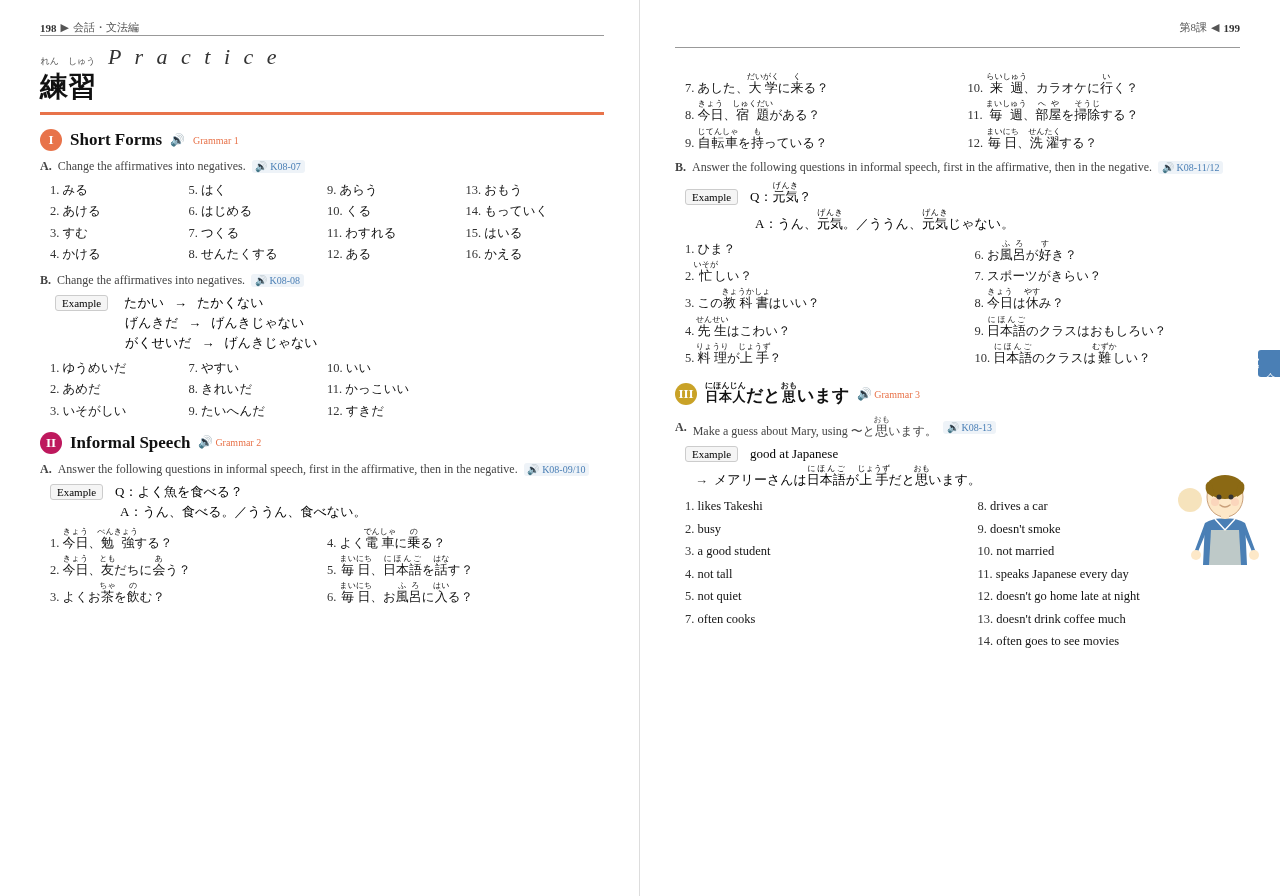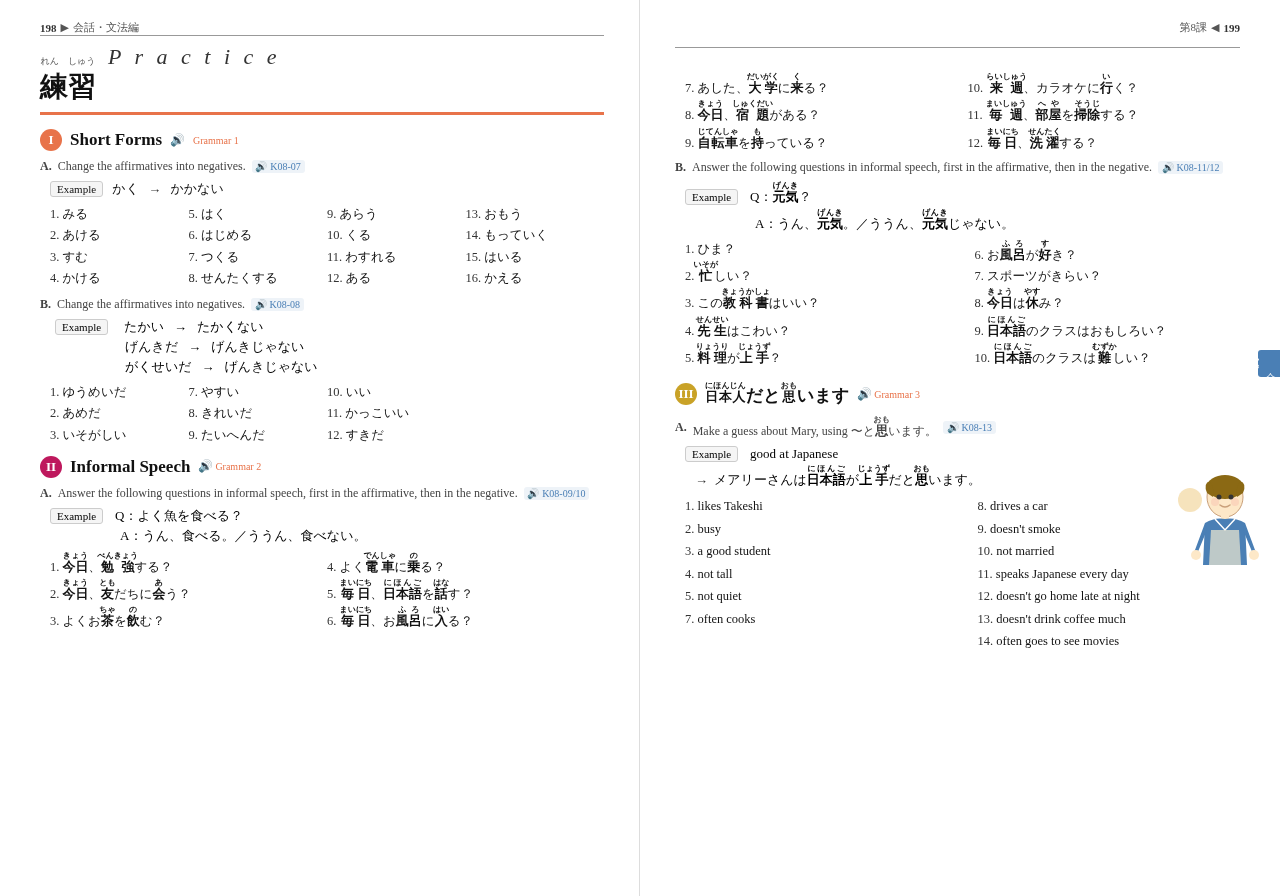--- a/index.html
+++ b/index.html
@@ -251,21 +251,21 @@
 
     
     .character-img {
       position: absolute;
       right: 40px;
       top: 480px;
       width: 85px;
       height: 110px;
     }
 
-    ruby { font-size: 13px; font-weight: bold; }
+    ruby { font-size: 13px; }
     rt { font-size: 8px; }
   </style>
 </head>
 <body>
 
 <div class="page-container">
 
   <div class="left-page">
 
     <div class="page-header-left">
@@ -294,26 +294,20 @@
     <div>
       <div class="instruction">
         <strong>A.</strong>
         <span>Change the affirmatives into negatives.</span>
         <span class="audio-tag">
           <span>🔊</span>
             <span>K08-07</span>
         </span>
       </div>
 
-      <div class="example-line">
-        <span class="example-box">Example</span>
-        <span>かく</span>
-        <span class="arrow"> → </span>
-        <span>かかない</span>
-      </div>
 
       <div class="exercise-grid">
         <div>
           <div class="exercise-item"><span class="item-num">1. </span>みる</div>
           <div class="exercise-item"><span class="item-num">2. </span>あける</div>
           <div class="exercise-item"><span class="item-num">3. </span>すむ</div>
           <div class="exercise-item"><span class="item-num">4. </span>かける</div>
         </div>
         <div>
           <div class="exercise-item"><span class="item-num">5. </span>はく</div>

